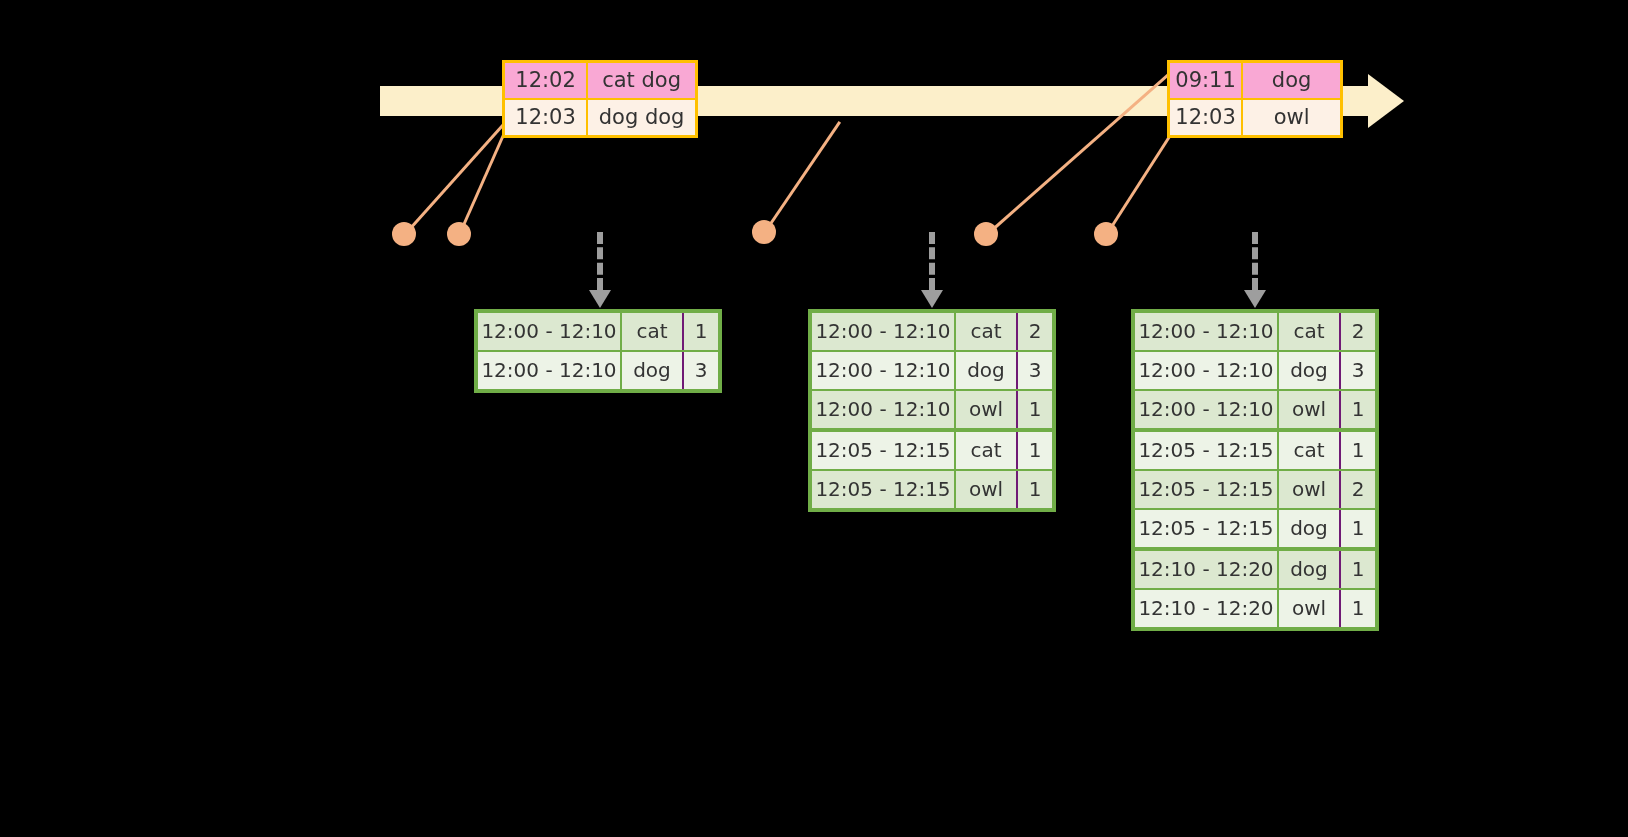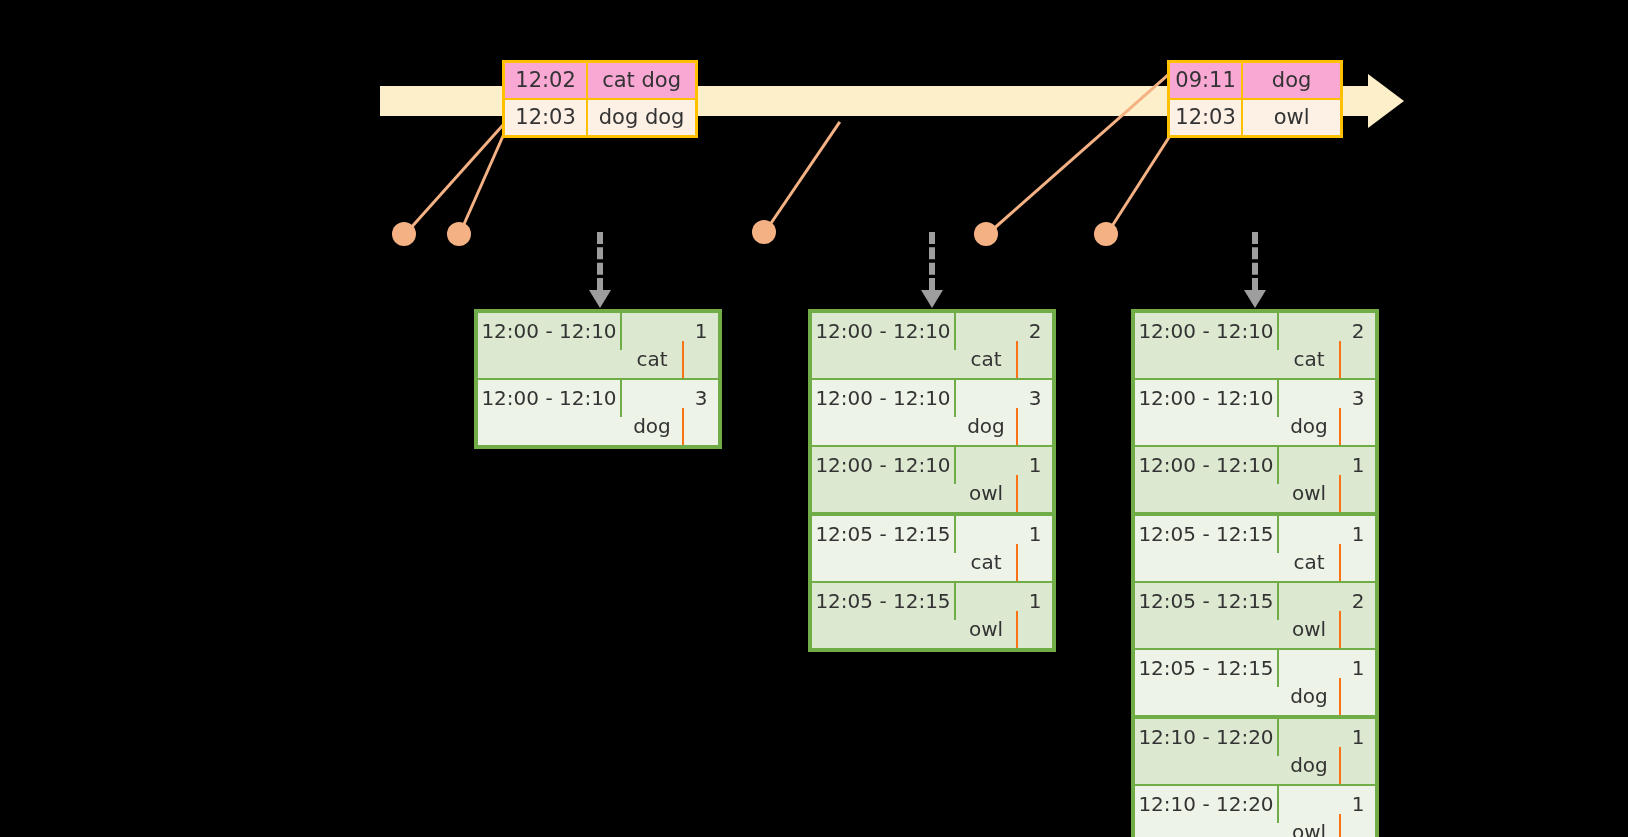--- a/index.html
+++ b/index.html
@@ -140,27 +140,26 @@
     box-sizing: border-box;
     border-right: 2px solid #70AD47;
     text-align: center;
     color: #333333;
     font-size: 20px;
     line-height: 37px;
     height: 37px;
   }
   .res-word {
     box-sizing: border-box;
-    border-right: 2px solid #f97316;
+    border-right: 2px solid #701a75;
     text-align: center;
     color: #333333;
     font-size: 20px;
     line-height: 37px;
     height: 37px;
-    margin-top: 28px;
   }
   .res-count {
     box-sizing: border-box;
     text-align: center;
     color: #333333;
     font-size: 20px;
     line-height: 37px;
     height: 37px;
   }
 

